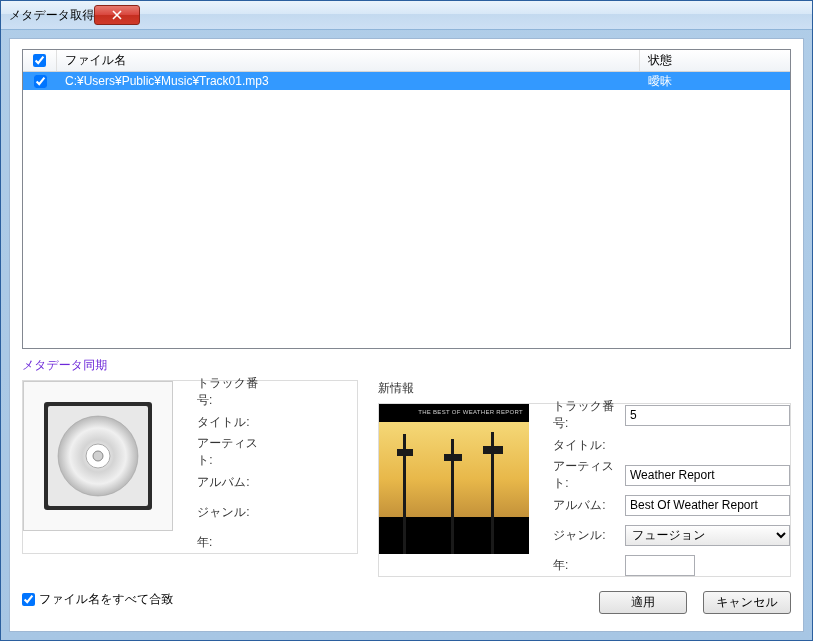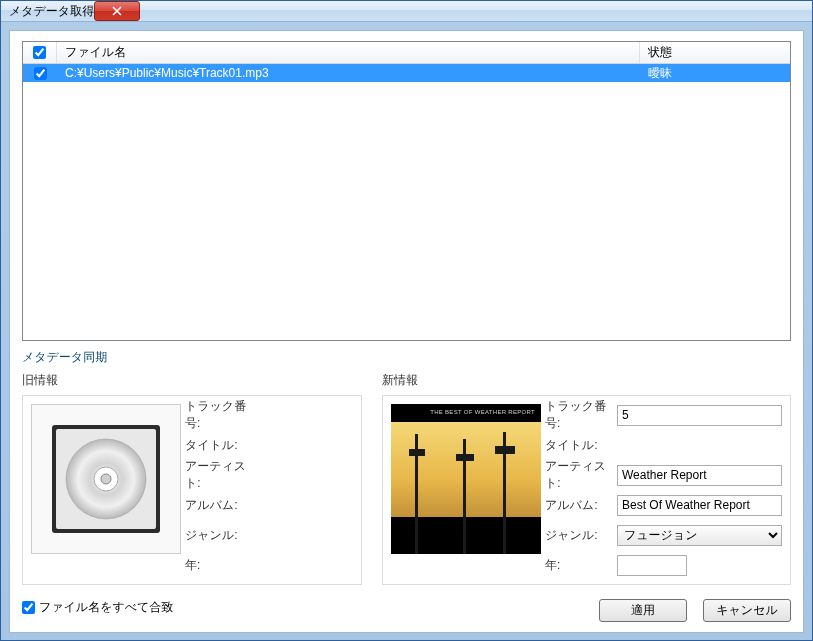--- a/index.html
+++ b/index.html
@@ -13,25 +13,25 @@
 .hdr-chk { width: 34px; display: flex; justify-content: center; border-right: 1px solid #e0e0e0; height: 100%; align-items: center; }
 .hdr-file { flex: 1; padding-left: 8px; border-right: 1px solid #e0e0e0; height: 100%; display: flex; align-items: center; }
 .hdr-status { width: 150px; padding-left: 8px; height: 100%; display: flex; align-items: center; }
 .list-body { flex: 1; overflow: auto; }
 .list-row { display: flex; height: 18px; align-items: center; }
 .list-row.selected { background: #3399ff; color: #fff; justify-content: center; }
 .row-chk { width: 34px; display: flex; justify-content: center; }
 .row-file { flex: 1; padding-left: 8px; }
 .row-status { width: 150px; padding-left: 8px; }
 input[type=checkbox] { width: 13px; height: 13px; }
-.sync-label { margin-top: 8px; color: #0c4a6e; }
+.sync-label { margin-top: 8px; color: #6d28d9; }
 .meta-section { display: flex; margin-top: 6px; gap: 20px; }
 .meta-col { flex: 1; }
 .meta-col-title { margin-bottom: 6px; color: #333; }
-.meta-body { border: 1px solid #dcdcdc; padding: 8px; display: flex; gap: 4px; min-height: 168px; }
+.meta-body { border: 1px solid #dcdcdc; padding: 0; display: flex; gap: 24px; min-height: 168px; }
 .art-box { width: 150px; height: 150px; border: 1px solid #ccc; display: flex; align-items: center; justify-content: center; background: #f9f9f9; flex-shrink: 0; }
 .cd-art svg { width: 120px; height: 120px; }
 .album-art { width: 150px; height: 150px; background: #000; position: relative; overflow: hidden; flex-shrink: 0; }
 .album-sky { position: absolute; left: 0; right: 0; top: 18px; height: 95px; background: linear-gradient(to bottom, #f5d877 0%, #e8b84a 60%, #c4923a 100%); }
 .album-txt { position: absolute; top: 5px; right: 6px; color: #ccc; font-size: 6px; letter-spacing: 0.3px; }
 .silh { position: absolute; background: #1a1a1a; }
 .pole1 { left: 24px; top: 30px; width: 3px; height: 120px; }
 .pole2 { left: 72px; top: 35px; width: 3px; height: 115px; }
 .pole3 { left: 112px; top: 28px; width: 3px; height: 122px; }
 .light1 { left: 18px; top: 45px; width: 16px; height: 7px; }
@@ -80,21 +80,20 @@
         <div class="row-status">曖昧</div>
       </div>
     </div>
   </div>
 
   <div class="sync-label">メタデータ同期</div>
 
   <div class="meta-section">
 
     <div class="meta-col">
-      <div class="meta-col-title">旧情報</div>
       <div class="meta-body">
         <div class="art-box cd-art">
           <svg viewBox="0 0 120 120">
             <rect x="6" y="6" width="108" height="108" fill="#2c2c2c" rx="3"></rect>
             <rect x="10" y="10" width="100" height="100" fill="#e8e8e8" rx="2"></rect>
             <defs>
               <radialGradient id="cdg" cx="50%" cy="50%" r="50%">
                 <stop offset="0%" stop-color="#fff"></stop>
                 <stop offset="40%" stop-color="#d4d4d4"></stop>
                 <stop offset="70%" stop-color="#f0f0f0"></stop>

